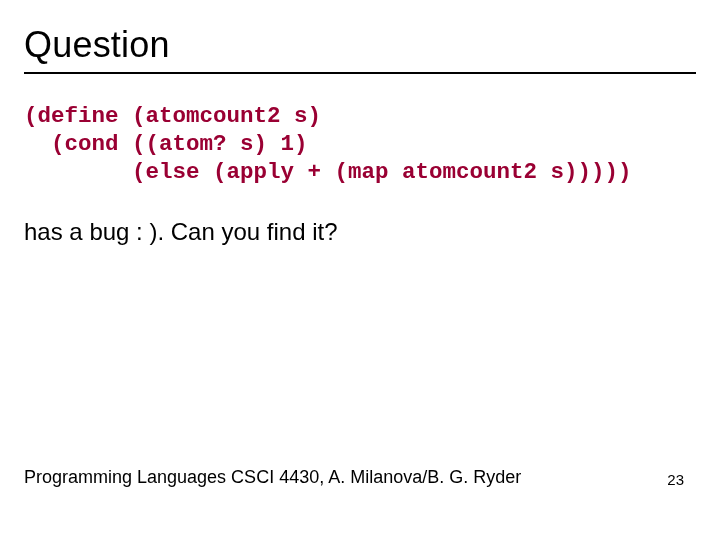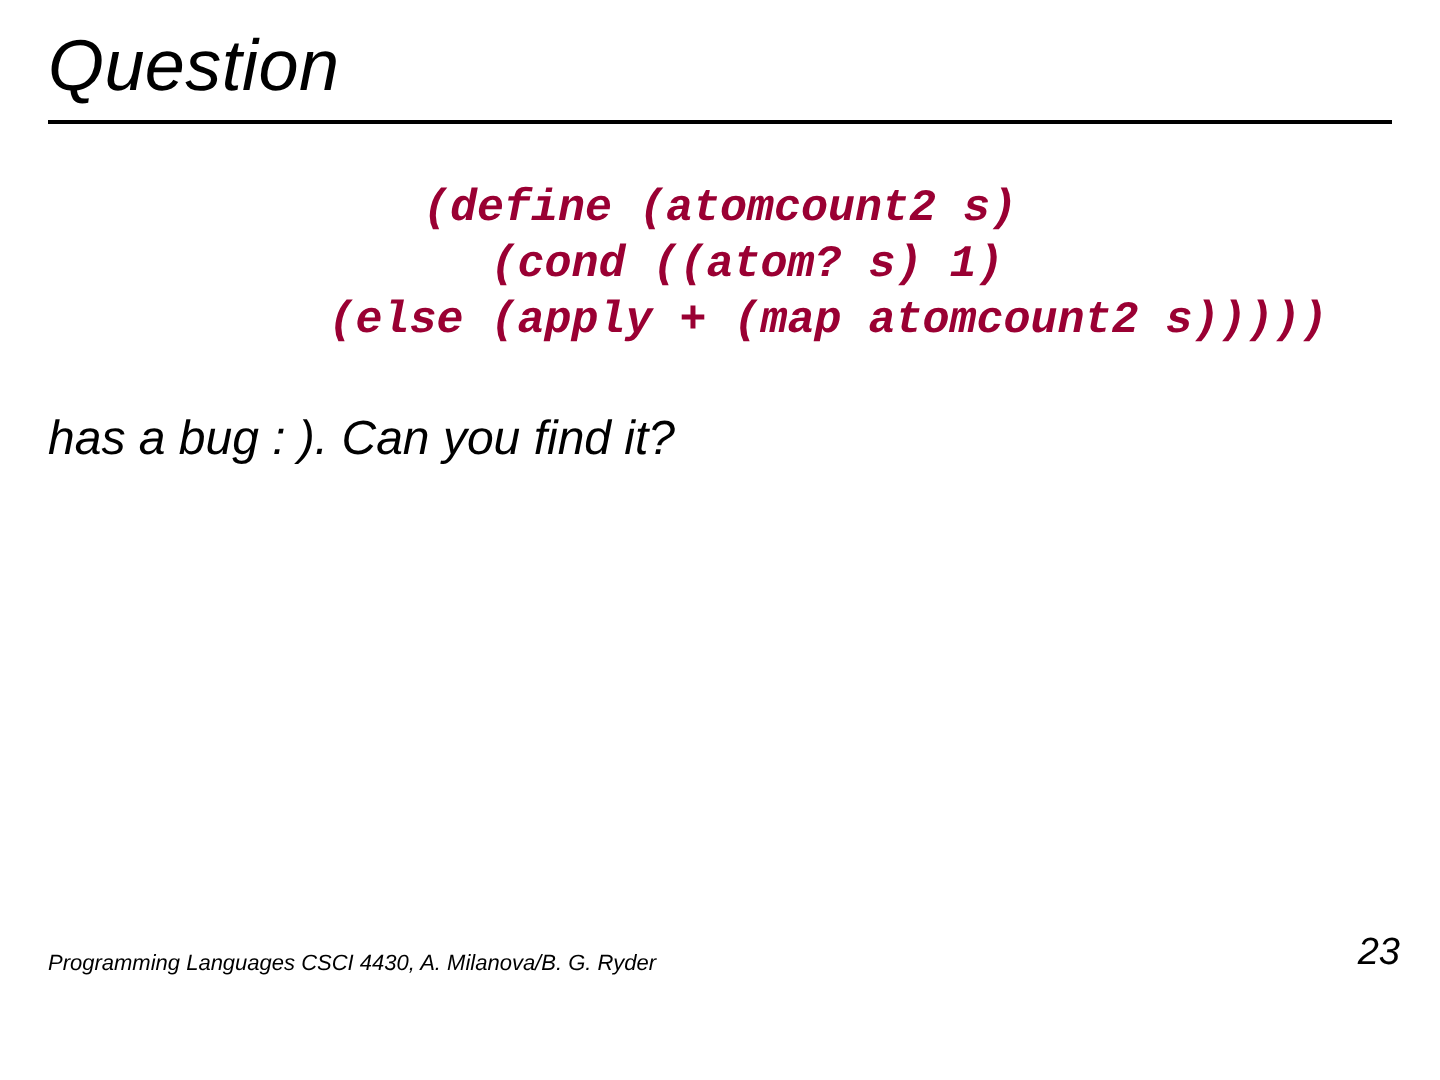--- a/index.html
+++ b/index.html
@@ -9,23 +9,22 @@
     height: 540px;
     background: #ffffff;
     font-family: Arial, Helvetica, sans-serif;
     color: #000000;
     overflow: hidden;
   }
   .slide {
     box-sizing: border-box;
     width: 720px;
     height: 504px;
-    padding: 12px 24px 0 24px;
+    padding: 24px 24px 0 24px;
     position: relative;
-    font-style: italic;
   }
   .title {
     font-size: 36px;
     font-weight: 400;
     margin: 0 0 6px 0;
     letter-spacing: 0.2px;
   }
   .rule {
     border: 0;
     border-top: 2px solid #000;
@@ -43,34 +42,33 @@
     font-weight: bold;
   }
   .code {
     font-family: "Courier New", Courier, monospace;
     font-weight: bold;
     color: #9a0033;
     white-space: pre;
     font-size: 22.5px;
     line-height: 1.25;
     margin: 0 0 30px 0;
-    text-align: center;
   }
   .footer {
     position: absolute;
     left: 24px;
     bottom: 16px;
-    font-size: 11px;
+    font-size: 18px;
     color: #000;
   }
   .pagenum {
     position: absolute;
-    right: 20px;
+    right: 36px;
     bottom: 16px;
-    font-size: 19px;
+    font-size: 15px;
     color: #000;
   }
 </style>
 </head>
 <body>
 
 <div class="slide">
 
   <h1 class="title">Question</h1>
   <hr class="rule">

